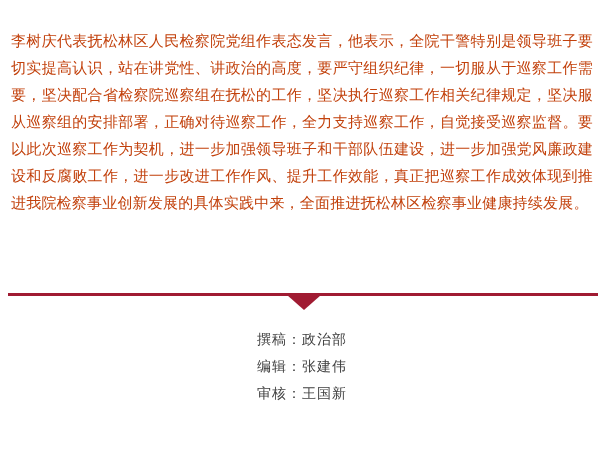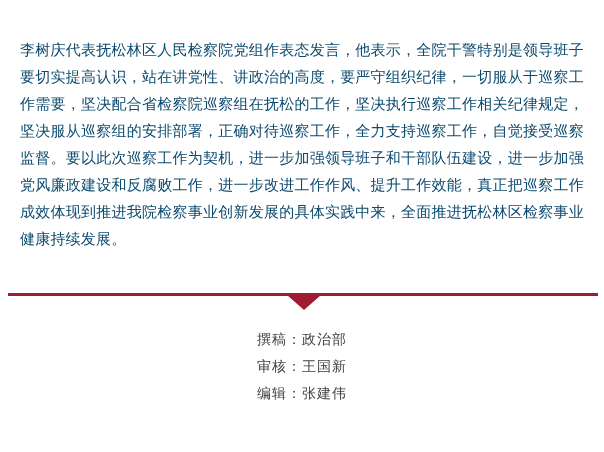--- a/index.html
+++ b/index.html
@@ -9,25 +9,25 @@
     font-family: "Liberation Sans", "DejaVu Sans", sans-serif;
   }
   .page {
     position: relative;
     width: 604px;
     height: 452px;
     background: #ffffff;
     overflow: hidden;
   }
   .article-paragraph {
-    margin: 17px;
+    margin: 8px;
     padding: 19px 3px 0 3px;
     font-size: 15px;
     line-height: 27px;
-    color: #0c4a6e;
+    color: #c2410c;
     text-align: justify;
     text-justify: inter-ideograph;
     letter-spacing: 0.2px;
   }
   .divider {
     position: absolute;
     left: 0;
     top: 293px;
     width: 604px;
     height: 20px;
@@ -81,20 +81,20 @@
     <div class="divider-line"></div>
     <div class="divider-triangle"></div>
   </div>
 
   <div class="credits">
     <div class="credits-inner">
 
       <div class="credit-line"><span>撰稿</span><span>：</span><span>政治部</span></div>
 
 
+      <div class="credit-line"><span>编辑</span><span>：</span><span>张建伟</span></div>
+
       <div class="credit-line"><span>审核</span><span>：</span><span>王国新</span></div>
-
-      <div class="credit-line"><span>编辑</span><span>：</span><span>张建伟</span></div>
 
     </div>
   </div>
 
 </div>
 
 </body></html>

